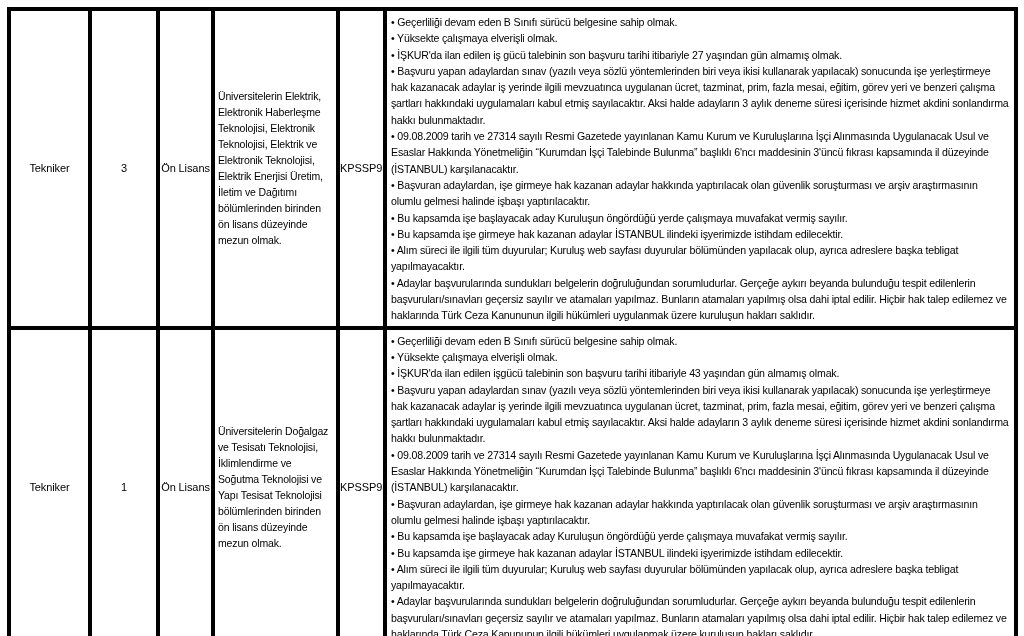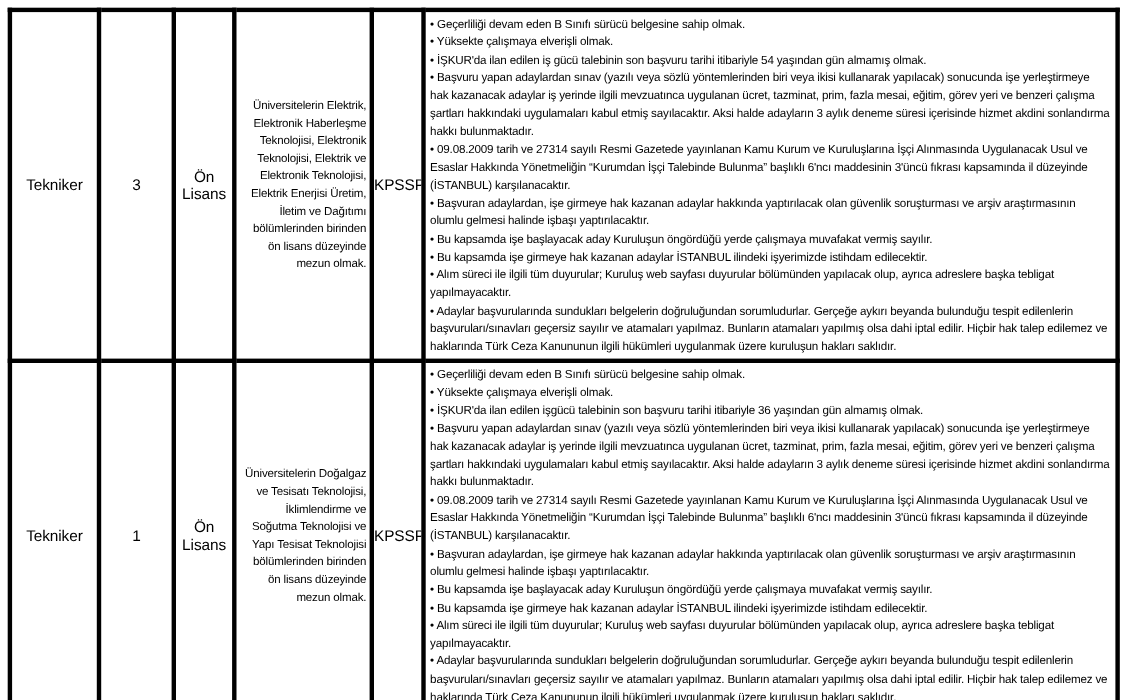--- a/index.html
+++ b/index.html
@@ -37,25 +37,25 @@
   col.c-lvl  { width: 55px; }
   col.c-edu  { width: 125px; }
   col.c-exam { width: 47px; }
   col.c-cond { width: auto; }
 
   tr.r1 { height: 311px; }
   tr.r2 { height: 312px; }
 
   .cell-center {
     text-align: center;
-    font-size: 14px;
+    font-size: 11px;
     letter-spacing: -0.1px;
   }
   .edu-cell {
-    text-align: right;
+    text-align: left;
     font-size: 10.5px;
     line-height: 16px;
     letter-spacing: -0.15px;
     padding: 0 3px;
   }
   .cond-cell {
     vertical-align: top;
     padding: 3px 5px 2px 4px;
   }
   .cond-line {
@@ -82,42 +82,42 @@
       <tr class="r1">
         <td class="cell-center">Tekniker</td>
         <td class="cell-center">3</td>
         <td class="cell-center">Ön Lisans</td>
         <td class="edu-cell">Üniversitelerin Elektrik, Elektronik Haberleşme Teknolojisi, Elektronik Teknolojisi, Elektrik ve Elektronik Teknolojisi, Elektrik Enerjisi Üretim, İletim ve Dağıtımı bölümlerinden birinden ön lisans düzeyinde mezun olmak.</td>
         <td class="cell-center">KPSSP93</td>
         <td class="cond-cell">
           <div>
               <div class="cond-line">• Geçerliliği devam eden B Sınıfı sürücü belgesine sahip olmak.</div>
               <div class="cond-line">• Yüksekte çalışmaya elverişli olmak.</div>
-              <div class="cond-line">• İŞKUR'da ilan edilen iş gücü talebinin son başvuru tarihi itibariyle 54 yaşından gün almamış olmak.</div>
+              <div class="cond-line">• İŞKUR'da ilan edilen iş gücü talebinin son başvuru tarihi itibariyle 27 yaşından gün almamış olmak.</div>
               <div class="cond-line">• Başvuru yapan adaylardan sınav (yazılı veya sözlü yöntemlerinden biri veya ikisi kullanarak yapılacak) sonucunda işe yerleştirmeye hak kazanacak adaylar iş yerinde ilgili mevzuatınca uygulanan ücret, tazminat, prim, fazla mesai, eğitim, görev yeri ve benzeri çalışma şartları hakkındaki uygulamaları kabul etmiş sayılacaktır. Aksi halde adayların 3 aylık deneme süresi içerisinde hizmet akdini sonlandırma hakkı bulunmaktadır.</div>
               <div class="cond-line">• 09.08.2009 tarih ve 27314 sayılı Resmi Gazetede yayınlanan Kamu Kurum ve Kuruluşlarına İşçi Alınmasında Uygulanacak Usul ve Esaslar Hakkında Yönetmeliğin “Kurumdan İşçi Talebinde Bulunma” başlıklı 6'ncı maddesinin 3'üncü fıkrası kapsamında il düzeyinde (İSTANBUL) karşılanacaktır.</div>
               <div class="cond-line">• Başvuran adaylardan, işe girmeye hak kazanan adaylar hakkında yaptırılacak olan güvenlik soruşturması ve arşiv araştırmasının olumlu gelmesi halinde işbaşı yaptırılacaktır.</div>
               <div class="cond-line">• Bu kapsamda işe başlayacak aday Kuruluşun öngördüğü yerde çalışmaya muvafakat vermiş sayılır.</div>
               <div class="cond-line">• Bu kapsamda işe girmeye hak kazanan adaylar İSTANBUL ilindeki işyerimizde istihdam edilecektir.</div>
               <div class="cond-line">• Alım süreci ile ilgili tüm duyurular; Kuruluş web sayfası duyurular bölümünden yapılacak olup, ayrıca adreslere başka tebligat yapılmayacaktır.</div>
               <div class="cond-line">• Adaylar başvurularında sundukları belgelerin doğruluğundan sorumludurlar. Gerçeğe aykırı beyanda bulunduğu tespit edilenlerin başvuruları/sınavları geçersiz sayılır ve atamaları yapılmaz. Bunların atamaları yapılmış olsa dahi iptal edilir. Hiçbir hak talep edilemez ve haklarında Türk Ceza Kanununun ilgili hükümleri uygulanmak üzere kuruluşun hakları saklıdır.</div>
             </div>
         </td>
       </tr>
       <tr class="r2">
         <td class="cell-center">Tekniker</td>
         <td class="cell-center">1</td>
         <td class="cell-center">Ön Lisans</td>
         <td class="edu-cell">Üniversitelerin Doğalgaz ve Tesisatı Teknolojisi, İklimlendirme ve Soğutma Teknolojisi ve Yapı Tesisat Teknolojisi bölümlerinden birinden ön lisans düzeyinde mezun olmak.</td>
         <td class="cell-center">KPSSP93</td>
         <td class="cond-cell">
           <div>
               <div class="cond-line">• Geçerliliği devam eden B Sınıfı sürücü belgesine sahip olmak.</div>
               <div class="cond-line">• Yüksekte çalışmaya elverişli olmak.</div>
-              <div class="cond-line">• İŞKUR'da ilan edilen işgücü talebinin son başvuru tarihi itibariyle 36 yaşından gün almamış olmak.</div>
+              <div class="cond-line">• İŞKUR'da ilan edilen işgücü talebinin son başvuru tarihi itibariyle 43 yaşından gün almamış olmak.</div>
               <div class="cond-line">• Başvuru yapan adaylardan sınav (yazılı veya sözlü yöntemlerinden biri veya ikisi kullanarak yapılacak) sonucunda işe yerleştirmeye hak kazanacak adaylar iş yerinde ilgili mevzuatınca uygulanan ücret, tazminat, prim, fazla mesai, eğitim, görev yeri ve benzeri çalışma şartları hakkındaki uygulamaları kabul etmiş sayılacaktır. Aksi halde adayların 3 aylık deneme süresi içerisinde hizmet akdini sonlandırma hakkı bulunmaktadır.</div>
               <div class="cond-line">• 09.08.2009 tarih ve 27314 sayılı Resmi Gazetede yayınlanan Kamu Kurum ve Kuruluşlarına İşçi Alınmasında Uygulanacak Usul ve Esaslar Hakkında Yönetmeliğin “Kurumdan İşçi Talebinde Bulunma” başlıklı 6'ncı maddesinin 3'üncü fıkrası kapsamında il düzeyinde (İSTANBUL) karşılanacaktır.</div>
               <div class="cond-line">• Başvuran adaylardan, işe girmeye hak kazanan adaylar hakkında yaptırılacak olan güvenlik soruşturması ve arşiv araştırmasının olumlu gelmesi halinde işbaşı yaptırılacaktır.</div>
               <div class="cond-line">• Bu kapsamda işe başlayacak aday Kuruluşun öngördüğü yerde çalışmaya muvafakat vermiş sayılır.</div>
               <div class="cond-line">• Bu kapsamda işe girmeye hak kazanan adaylar İSTANBUL ilindeki işyerimizde istihdam edilecektir.</div>
               <div class="cond-line">• Alım süreci ile ilgili tüm duyurular; Kuruluş web sayfası duyurular bölümünden yapılacak olup, ayrıca adreslere başka tebligat yapılmayacaktır.</div>
               <div class="cond-line">• Adaylar başvurularında sundukları belgelerin doğruluğundan sorumludurlar. Gerçeğe aykırı beyanda bulunduğu tespit edilenlerin başvuruları/sınavları geçersiz sayılır ve atamaları yapılmaz. Bunların atamaları yapılmış olsa dahi iptal edilir. Hiçbir hak talep edilemez ve haklarında Türk Ceza Kanununun ilgili hükümleri uygulanmak üzere kuruluşun hakları saklıdır.</div>
             </div>
         </td>
       </tr>

